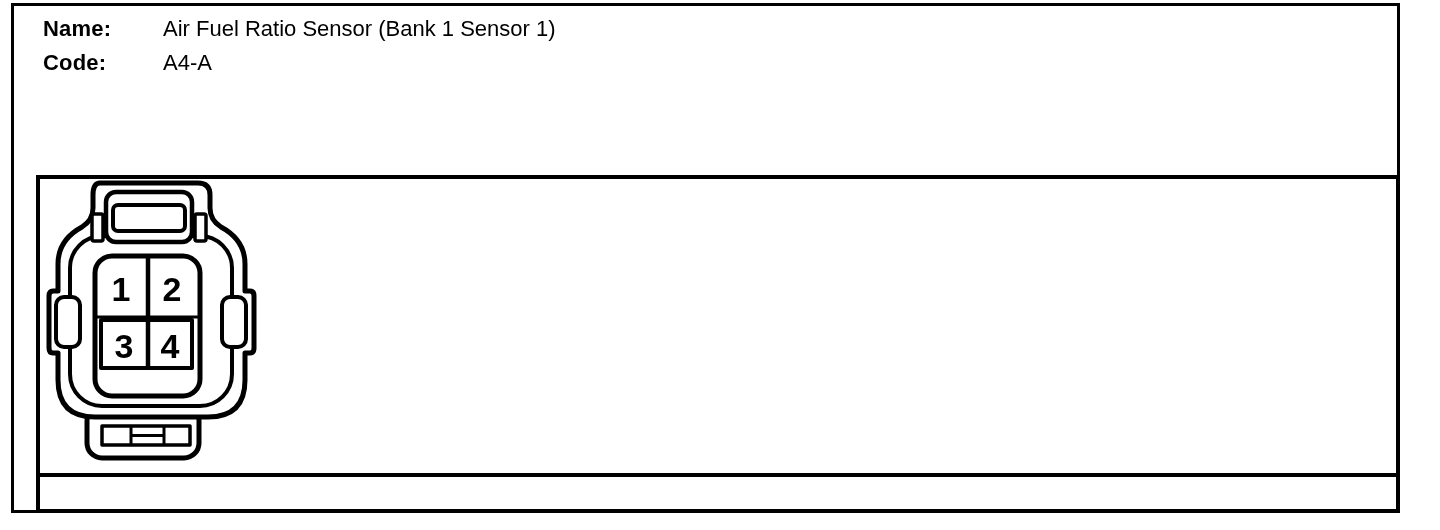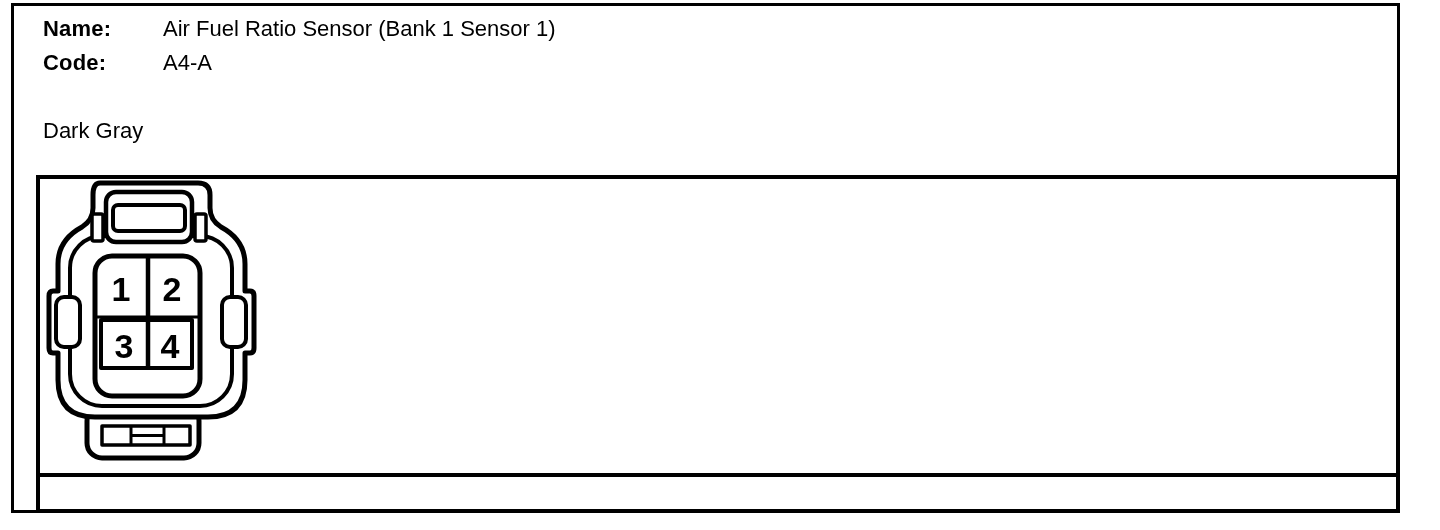--- a/index.html
+++ b/index.html
@@ -89,21 +89,20 @@
     <span class="field-label">Name:</span>
     <span class="field-value">Air Fuel Ratio Sensor (Bank 1 Sensor 1)</span>
   </div>
   <div class="field-row">
     <span class="field-label">Code:</span>
     <span class="field-value">A4-A</span>
   </div>
   <div class="field-row">
   </div>
   <div class="field-row">
-    <span class="field-value">Dark Gray</span>
   </div>
 </div>
 
 <div class="diagram-panel">
   <svg class="connector-svg" width="225" height="291" viewBox="40 179 225 291" fill="none" stroke="#000" stroke-linejoin="round" stroke-linecap="butt">
 
     <rect x="87" y="406" width="112" height="52" rx="15" fill="#fff" stroke-width="5"></rect>
 
     <path fill="#fff" stroke-width="5" d="
       M 100 183 L 198 183 Q 210 183 210 195 L 210 208

